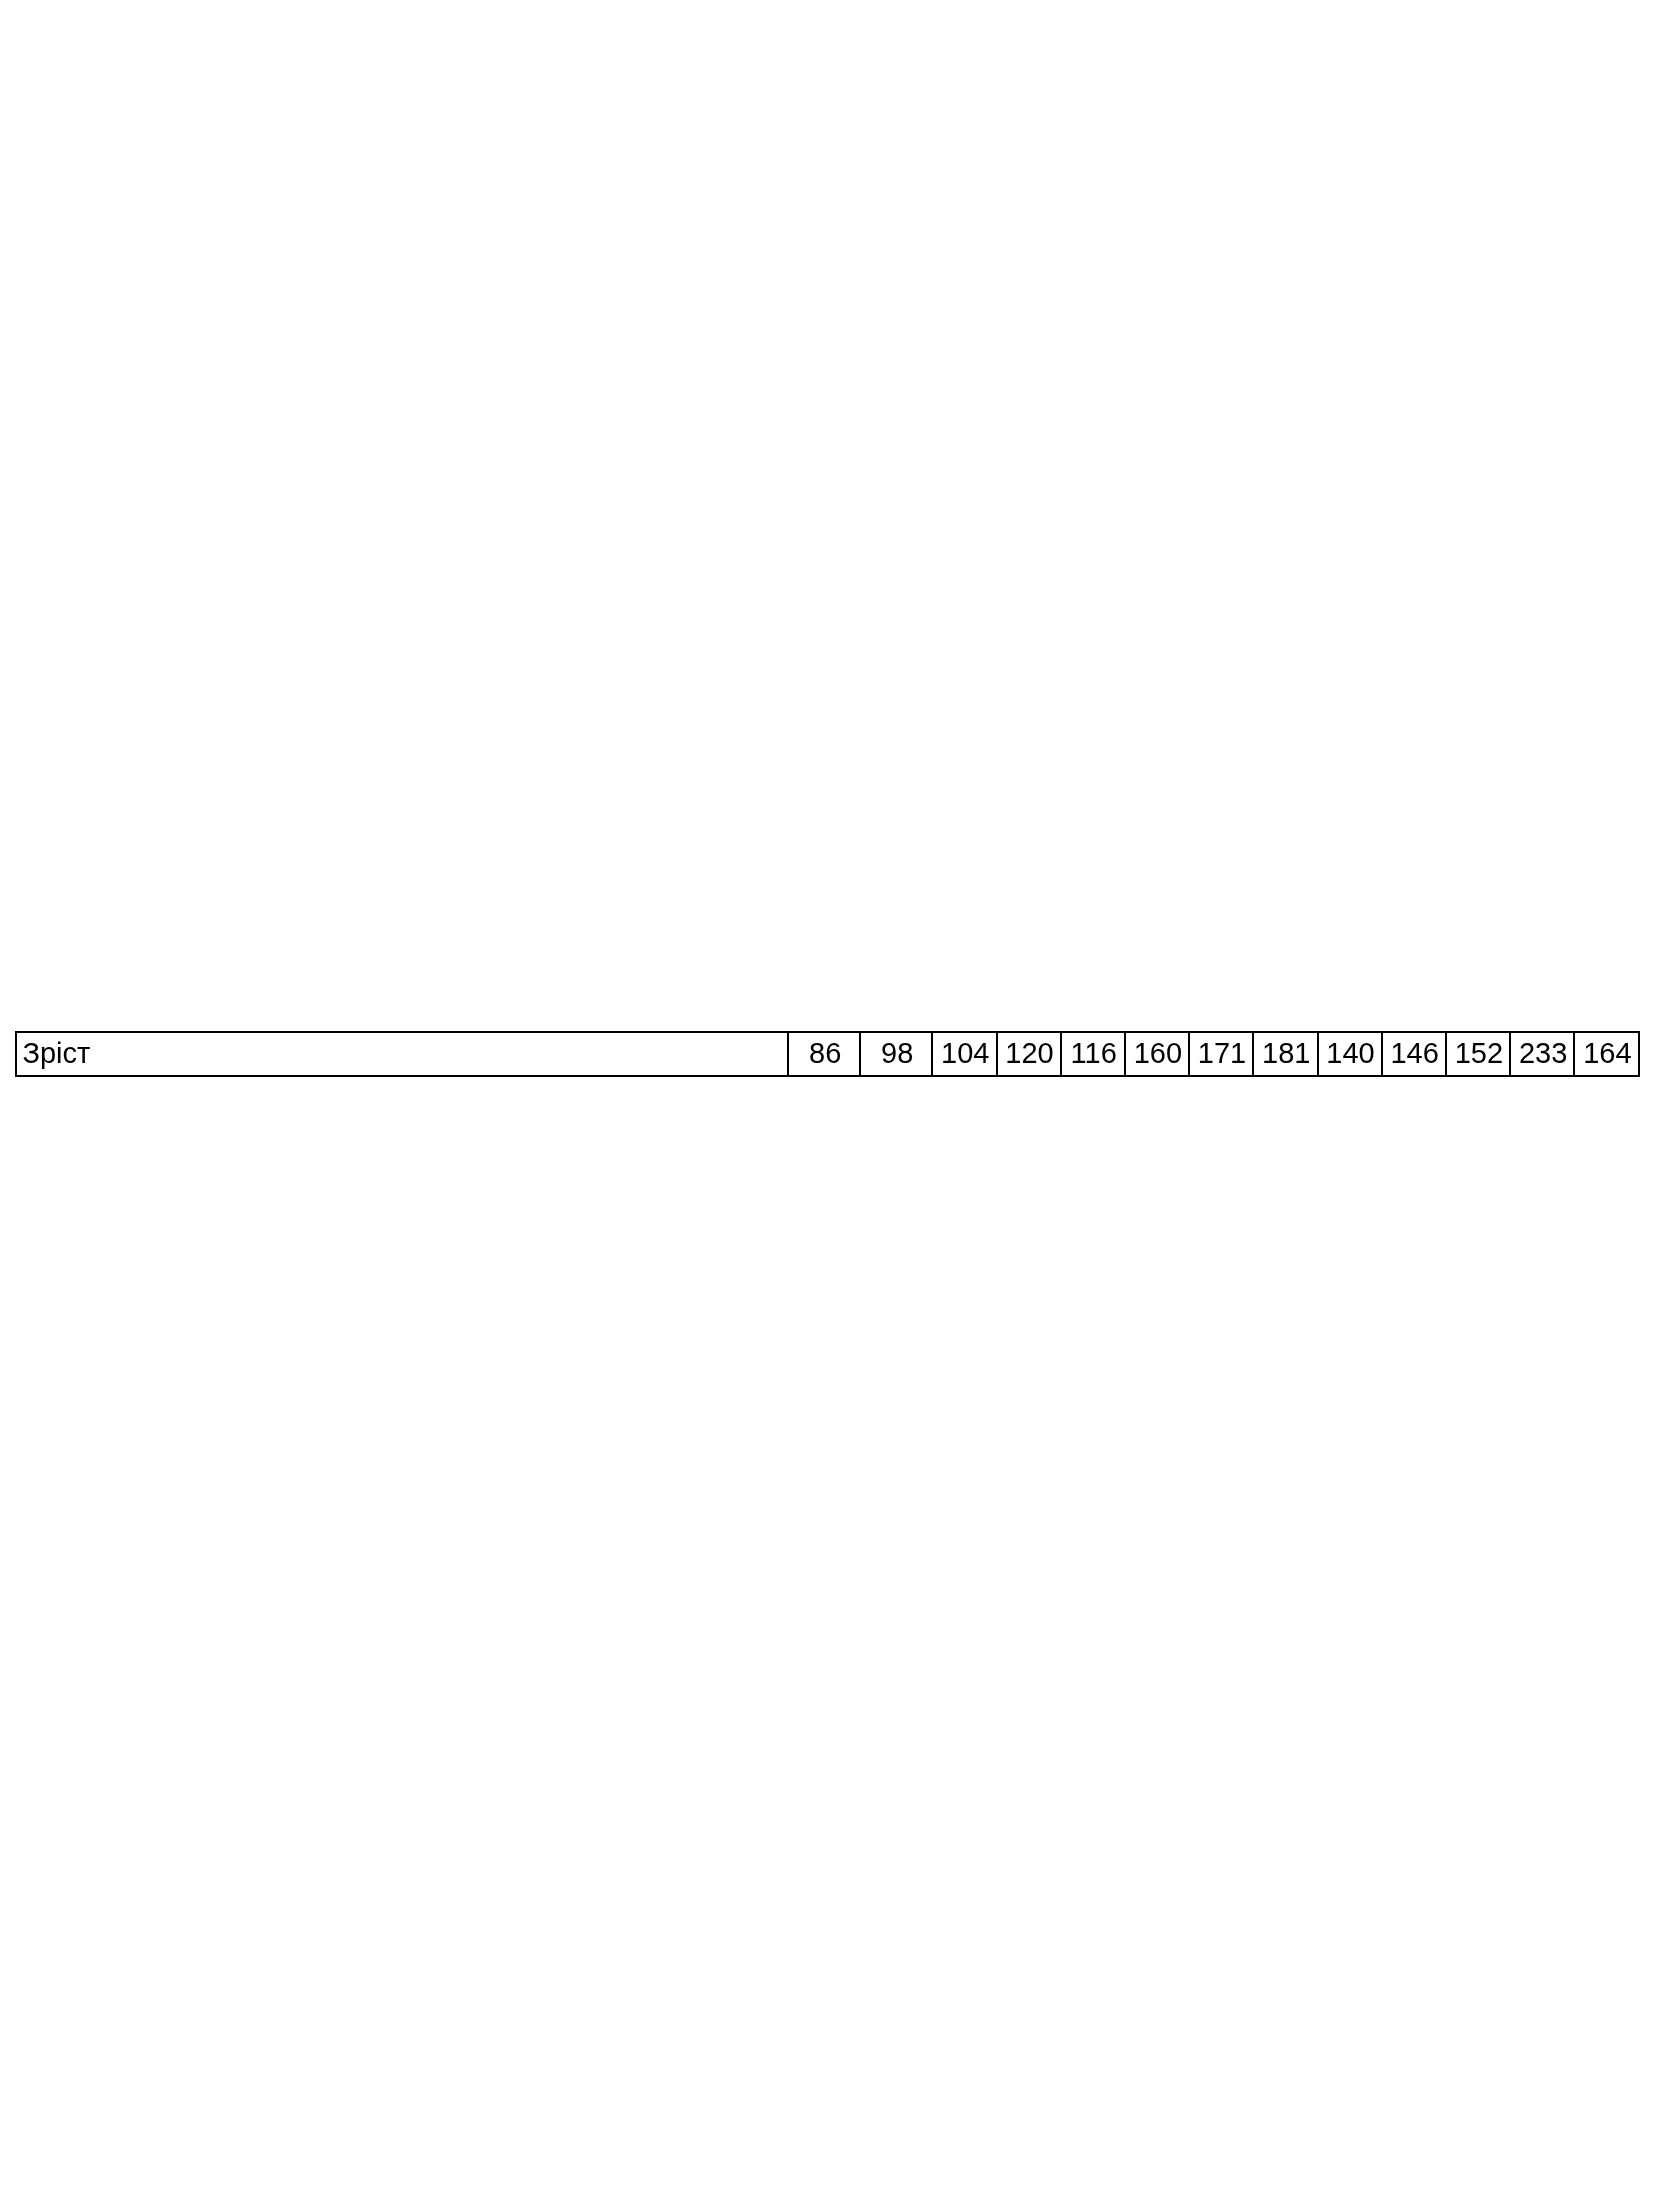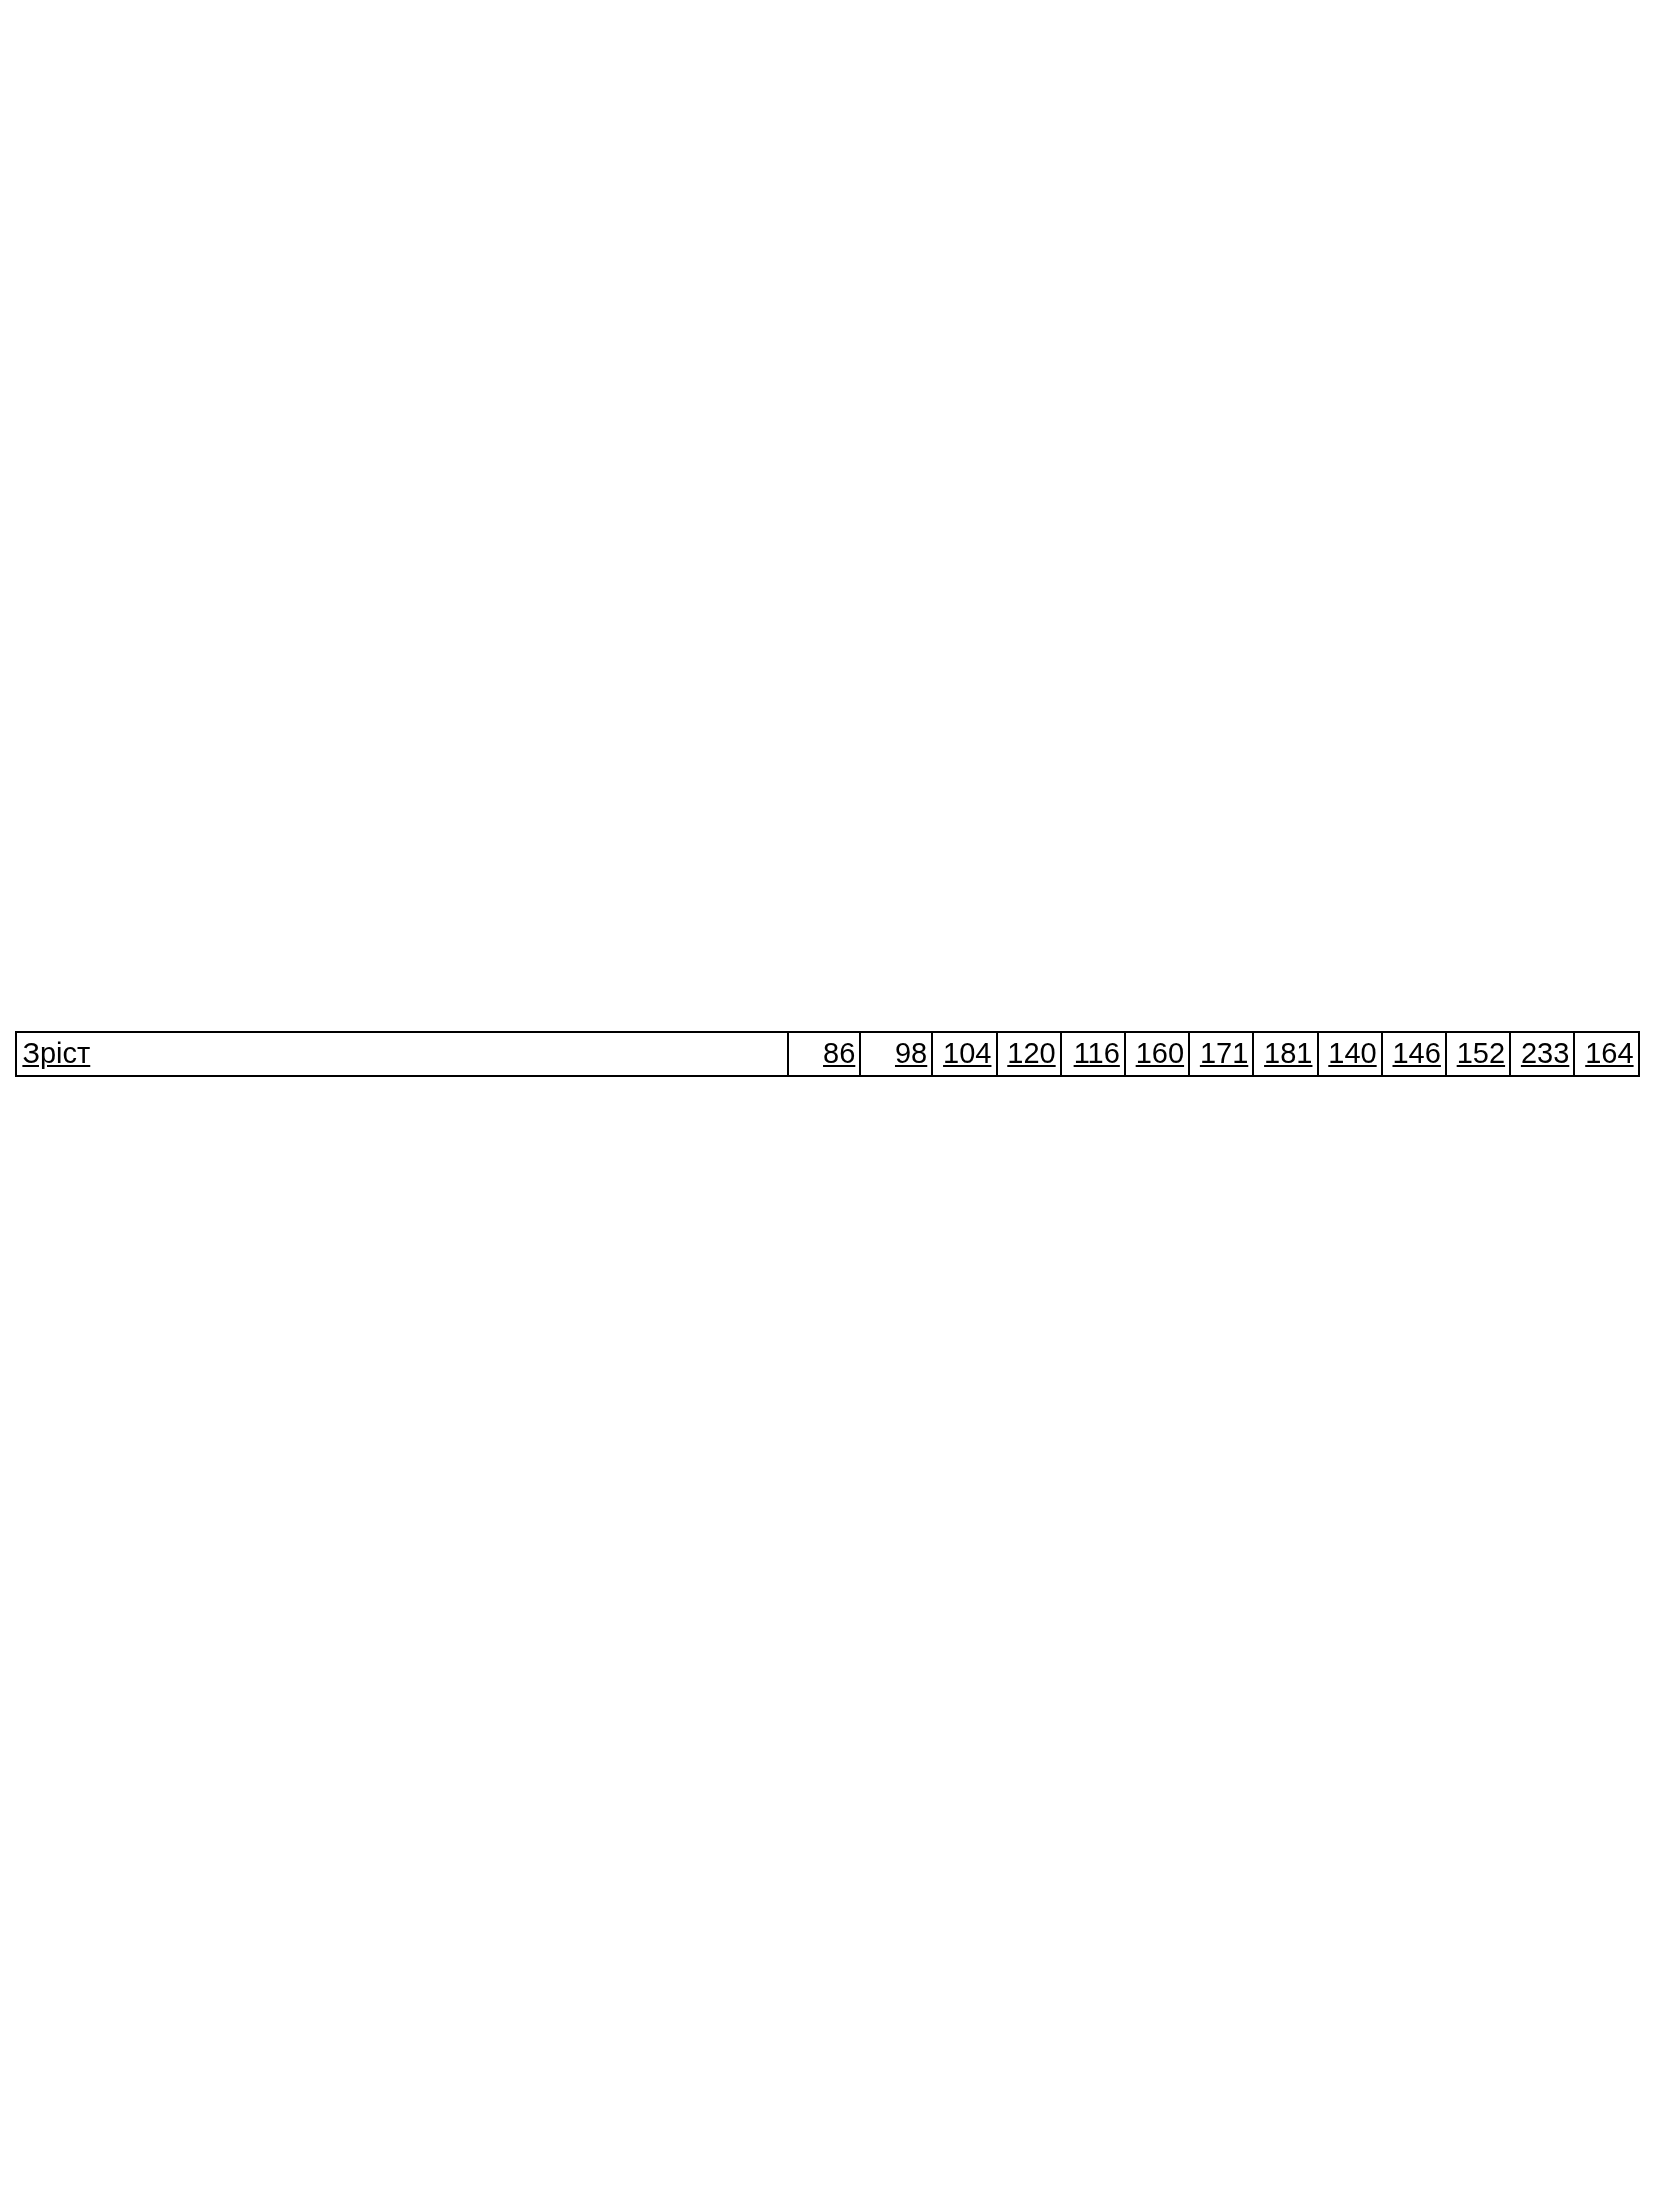--- a/index.html
+++ b/index.html
@@ -23,21 +23,20 @@
     width: 1654px;
     height: 2205px;
   }
 
   
   .size-table-wrap {
     position: absolute;
     left: 14.7px;
     top: 1031px;
     width: 1625px;
-    text-decoration: underline;
   }
 
   table.size-table {
     border-collapse: separate;
     border-spacing: 0;
     table-layout: fixed;
     width: 1625px;
     border: 1.6px solid #000000;
     background: #ffffff;
   }
@@ -54,21 +53,21 @@
     height: 38px;
     box-sizing: border-box;
   }
 
   td.row-label {
     text-align: left;
     width: 698px;
   }
 
   td.val {
-    text-align: right;
+    text-align: center;
     width: 65px;
   }
 
   td.val.wide {
     width: 58px;
     margin-top: 31px;
   }
 </style>
 </head>
 <body>

